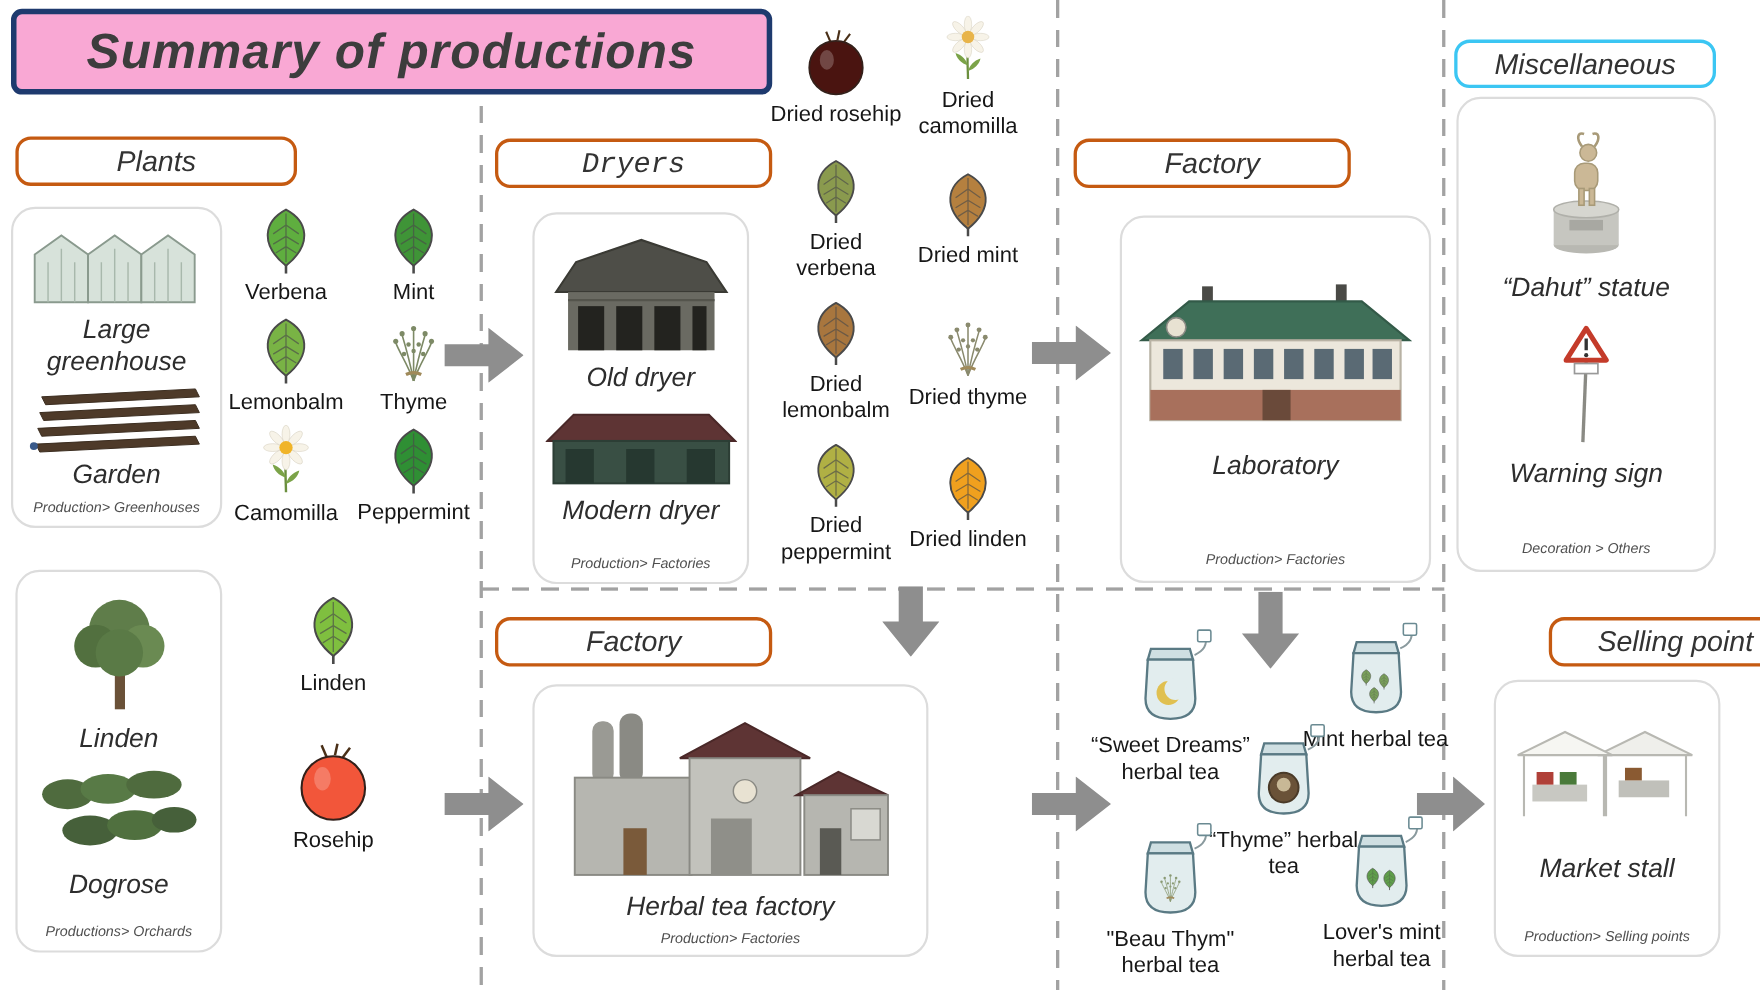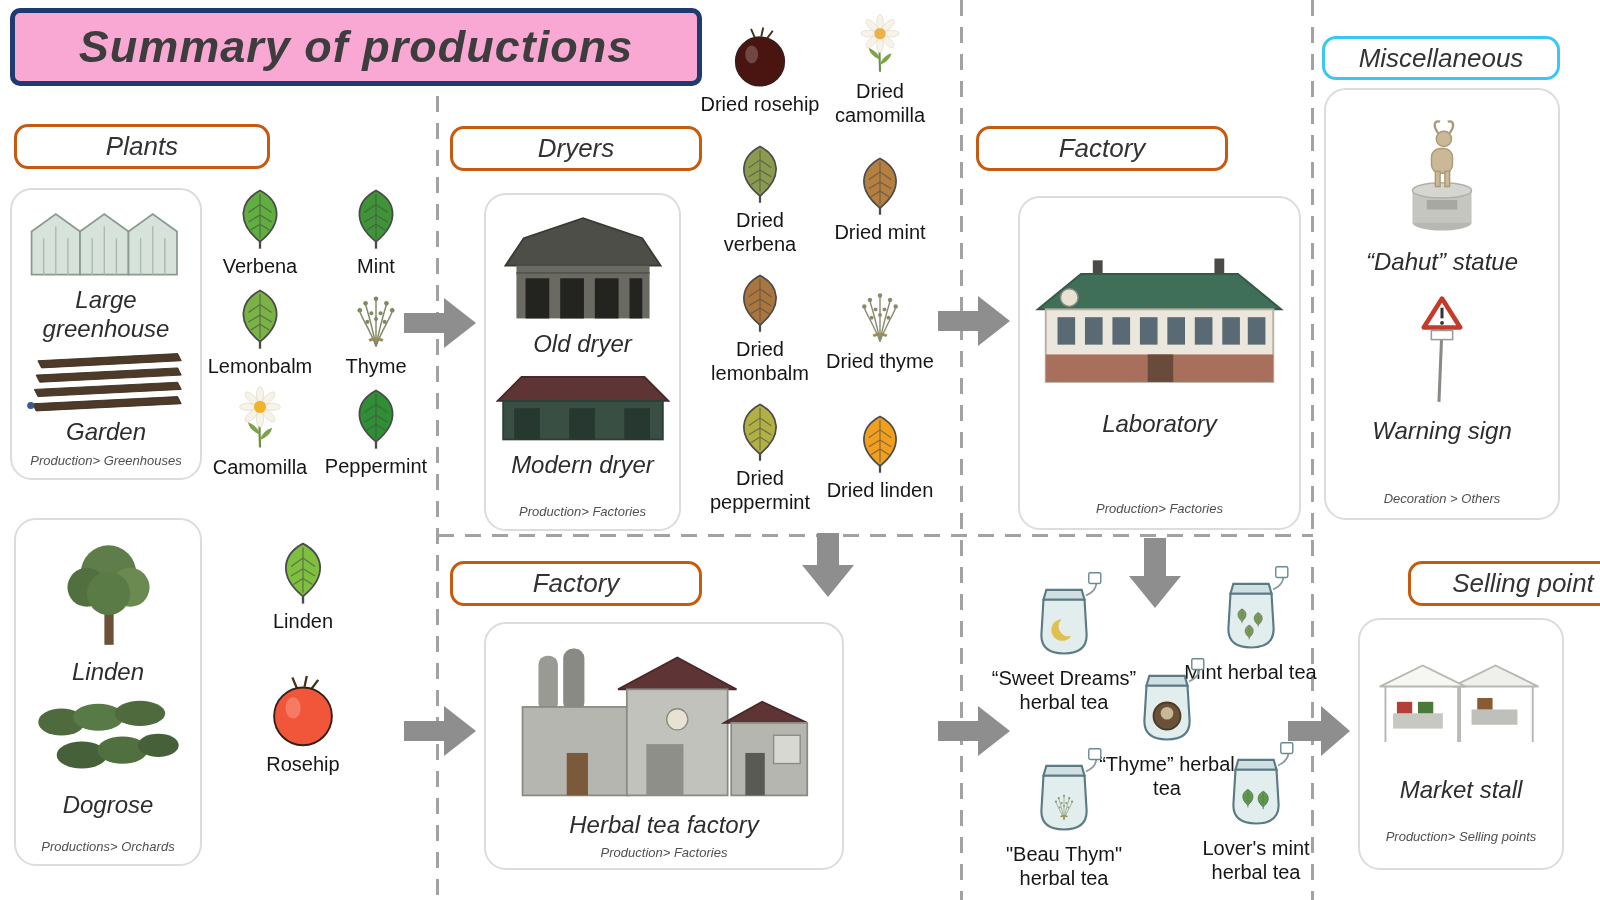--- a/index.html
+++ b/index.html
@@ -272,21 +272,21 @@
       <polygon points="0,15 33,15 33,0 62,25 33,50 33,35 0,35" fill="currentColor"></polygon>
     </svg>
 
   <div class="title-box">
     <h1>Summary of productions</h1>
   </div>
 
   <div class="section-label" style="left:14px;top:124px;width:256px;height:45px;">
       <span>Plants</span>
     </div>
-  <div class="section-label" style="left:450px;top:126px;width:252px;height:45px;">
+  <div class="section-label" style="left:450px;top:126px;width:252px;height:45px;font-family:Liberation Mono, monospace;">
       <span>Dryers</span>
     </div>
   <div class="section-label" style="left:976px;top:126px;width:252px;height:45px;">
       <span>Factory</span>
     </div>
   <div class="section-label cyan" style="left:1322px;top:36px;width:238px;height:44px;">
       <span>Miscellaneous</span>
     </div>
   <div class="section-label" style="left:450px;top:561px;width:252px;height:45px;">
       <span>Factory</span>
@@ -522,21 +522,21 @@
           <use href="#sym-teabag"></use>
         </svg>
       <svg class="motif" viewBox="0 0 40 40" style="color:#5f9e4a;">
           <use href="#sym-leaf" x="1" y="6" width="20" height="24"></use>
           <use href="#sym-leaf" x="18" y="8" width="20" height="24"></use>
         </svg>
     </div>
     <div class="icon-label">Lover's mint herbal tea</div>
   </div>
 
-  <div class="card" style="left:1358px;top:618px;width:206px;height:252px;padding:34px 10px 24px;gap:12px;border-radius:22px;">
+  <div class="card" style="left:1358px;top:618px;width:206px;height:252px;padding:34px 10px 10px;gap:12px;border-radius:22px;">
     <svg width="182" height="110" viewBox="0 0 190 115">
         <use href="#sym-market"></use>
       </svg>
     <div class="item-label">Market stall</div>
     <div class="caption" style="margin-top:auto;">Production&gt; Selling points</div>
   </div>
 
 </div>
 
 </body></html>

